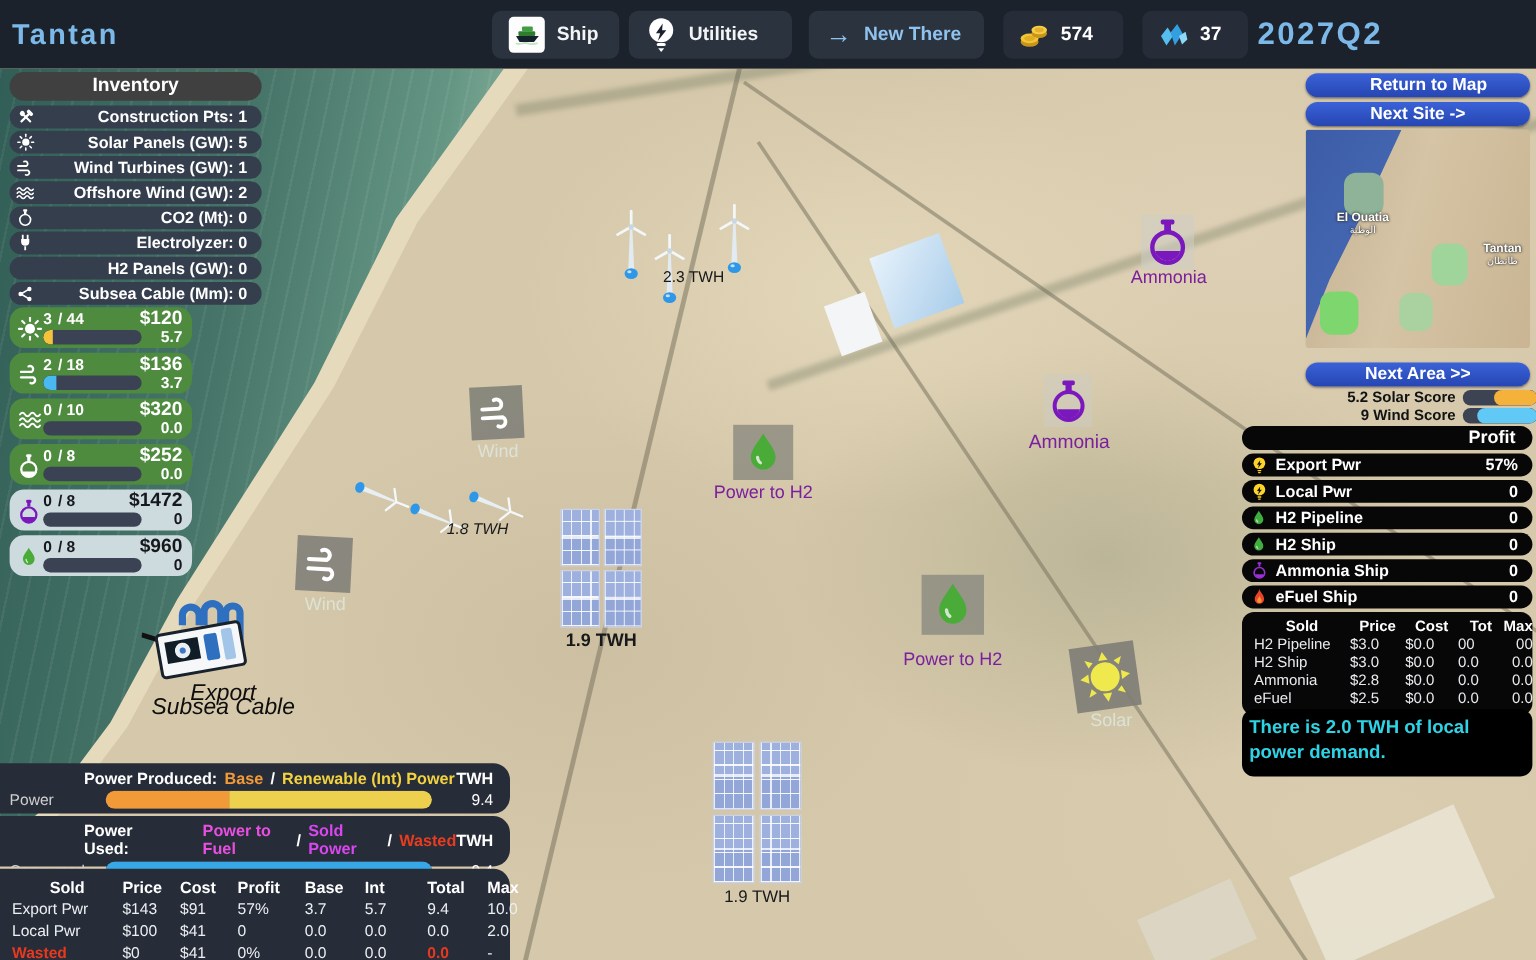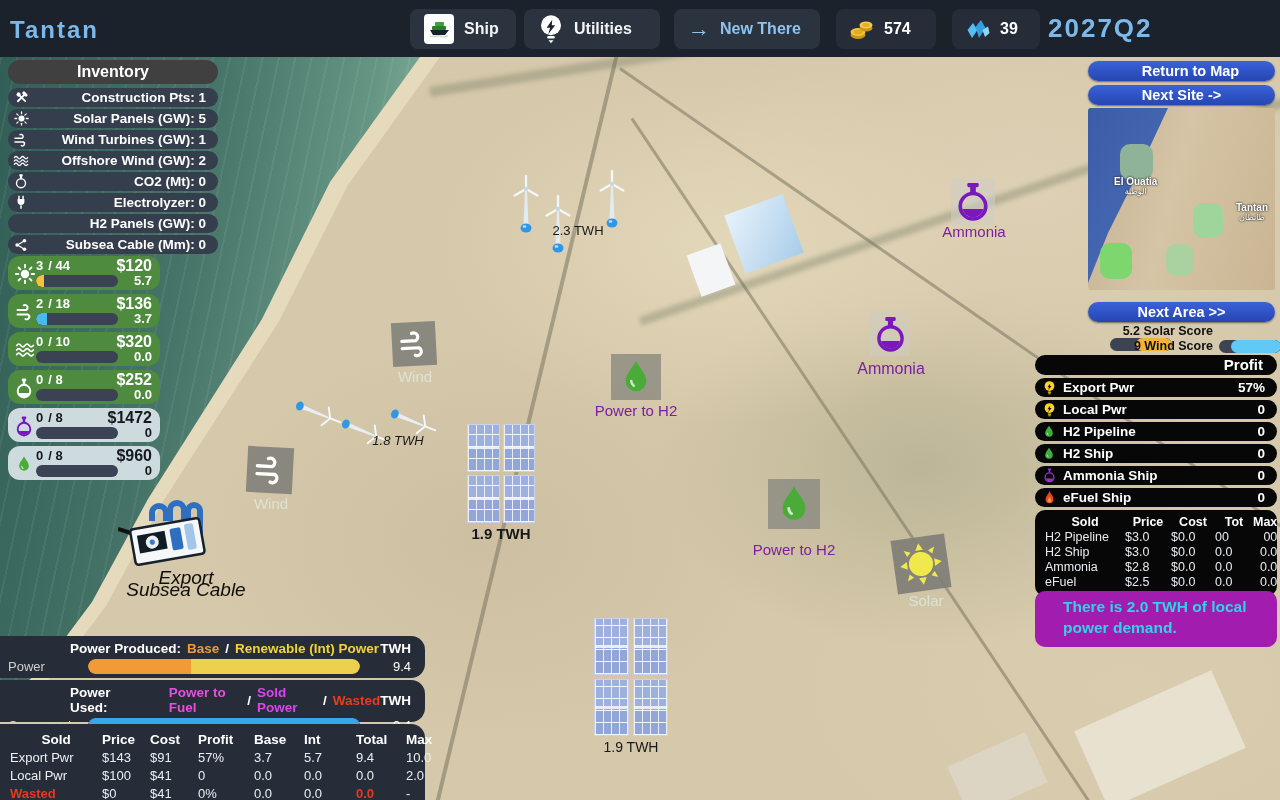--- a/index.html
+++ b/index.html
@@ -115,22 +115,22 @@
   .profit-row .ic { width:28px; display:flex; justify-content:center; }
   .profit-row .tx { color:#fff; font-size:13.5px; font-weight:bold; }
   .profit-row .vv { margin-left:auto; padding-right:12px; color:#fff; font-size:13.5px; font-weight:bold; }
 
   .fuel { position:absolute; left:1035px; top:510px; width:242px; background:#070707; border-radius:10px; z-index:40; padding:5px 8px 7px 10px; }
   .fuel .grid { display:grid; grid-template-columns:80px 46px 44px 38px 1fr; row-gap:1px; }
   .fuel .h { color:#fff; font-size:12.5px; font-weight:bold; }
   .fuel .h.hc { text-align:center; } .fuel .h.hr { text-align:right; }
   .fuel .c { color:#e8ebee; font-size:12.5px; }
   .fuel .c.cr { text-align:right; }
-  .demand { position:absolute; left:1035px; top:591px; width:242px; background:#a21caf; border-radius:10px; z-index:40;
-            padding:6px 10px 8px 28px; color:#2fd3e6; font-size:15.5px; font-weight:bold; line-height:1.35; }
+  .demand { position:absolute; left:1035px; top:591px; width:242px; background:#000000; border-radius:10px; z-index:40;
+            padding:6px 10px 8px 6px; color:#2fd3e6; font-size:15.5px; font-weight:bold; line-height:1.35; }
 
   svg { display:block; }
 </style>
 </head>
 <body>
 
 <div id="app">
 
   <div id="map">
     <div class="beach"></div>
@@ -368,21 +368,21 @@
         </svg>
       <span>574</span>
     </div>
 
     <div class="stat" style="left:952px; width:88px;">
       <svg width="26" height="26" viewBox="0 0 26 26">
           <polygon points="7,22 2.5,14 8,7 12.5,14" fill="#56bdef"></polygon>
           <polygon points="14,22 10.5,11 16,4 20.5,12" fill="#339fe0"></polygon>
           <polygon points="20,21 17.5,14 23,10.5 24.5,17" fill="#8ed7f8"></polygon>
         </svg>
-      <span>39</span>
+      <span>37</span>
     </div>
 
     <div class="date">2027Q2</div>
   </div>
 
   <div class="inv-title">Inventory</div>
 
   <div class="inv-item" style="top:88px;">
     <span class="ic">
         <svg width="15" height="15" viewBox="0 0 20 20">
@@ -687,21 +687,21 @@
     <div class="blob" style="left:32px; top:36px; width:33px; height:36px; background:#8fb398;"></div>
     <div class="blob" style="left:105px; top:95px; width:30px; height:35px; background:#9fd49a;"></div>
     <div class="blob" style="left:12px; top:135px; width:32px; height:36px; background:#7ed66e;"></div>
     <div class="blob" style="left:78px; top:136px; width:28px; height:32px; background:#aad1a0;"></div>
     <div class="mlabel" style="left:26px; top:68px;"><span>El Ouatia</span><span class="ar">الوطية</span></div>
     <div class="mlabel" style="left:148px; top:94px;"><span>Tantan</span><span class="ar">طانطان</span></div>
   </div>
 
   <button class="btn-blue" style="top:302px;">Next Area &gt;&gt;</button>
 
-  <div class="score-line" style="left:1063px; top:324px;flex-direction:column;">
+  <div class="score-line" style="left:1063px; top:324px;">
     <span class="st">5.2 Solar Score</span>
     <div class="strack">
         <div class="sfill" style="width: 58%; background-color: rgb(244, 178, 58);"></div>
       </div>
   </div>
   <div class="score-line" style="left:1063px; top:339px;">
     <span class="st">9 Wind Score</span>
     <div class="strack">
         <div class="sfill" style="width: 80%; background-color: rgb(96, 201, 246);"></div>
       </div>

